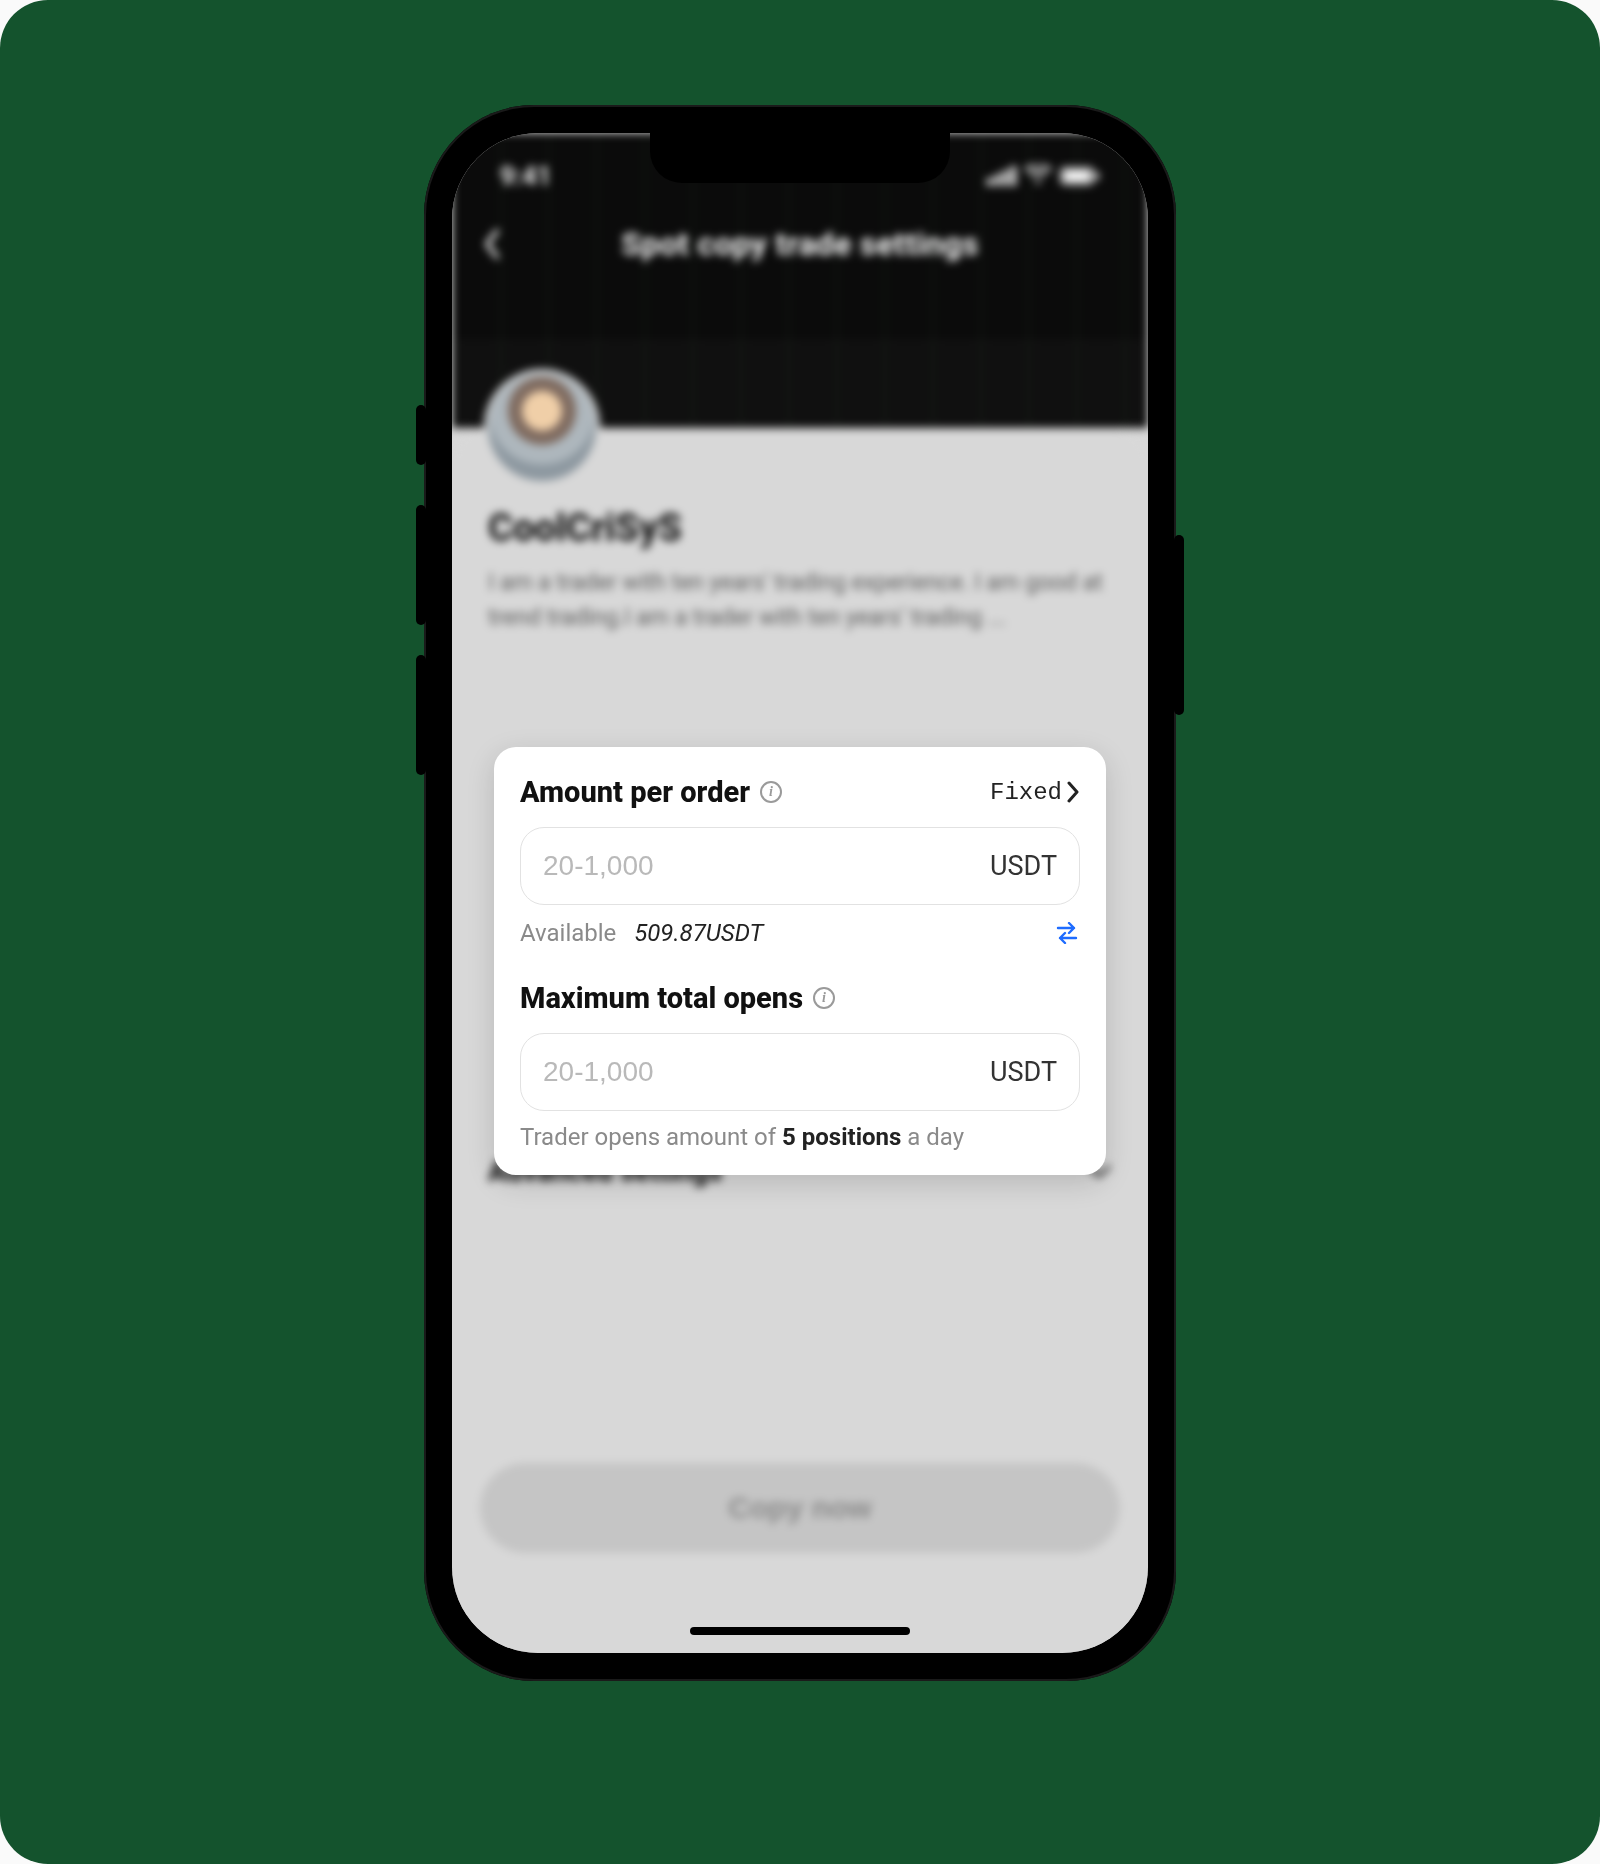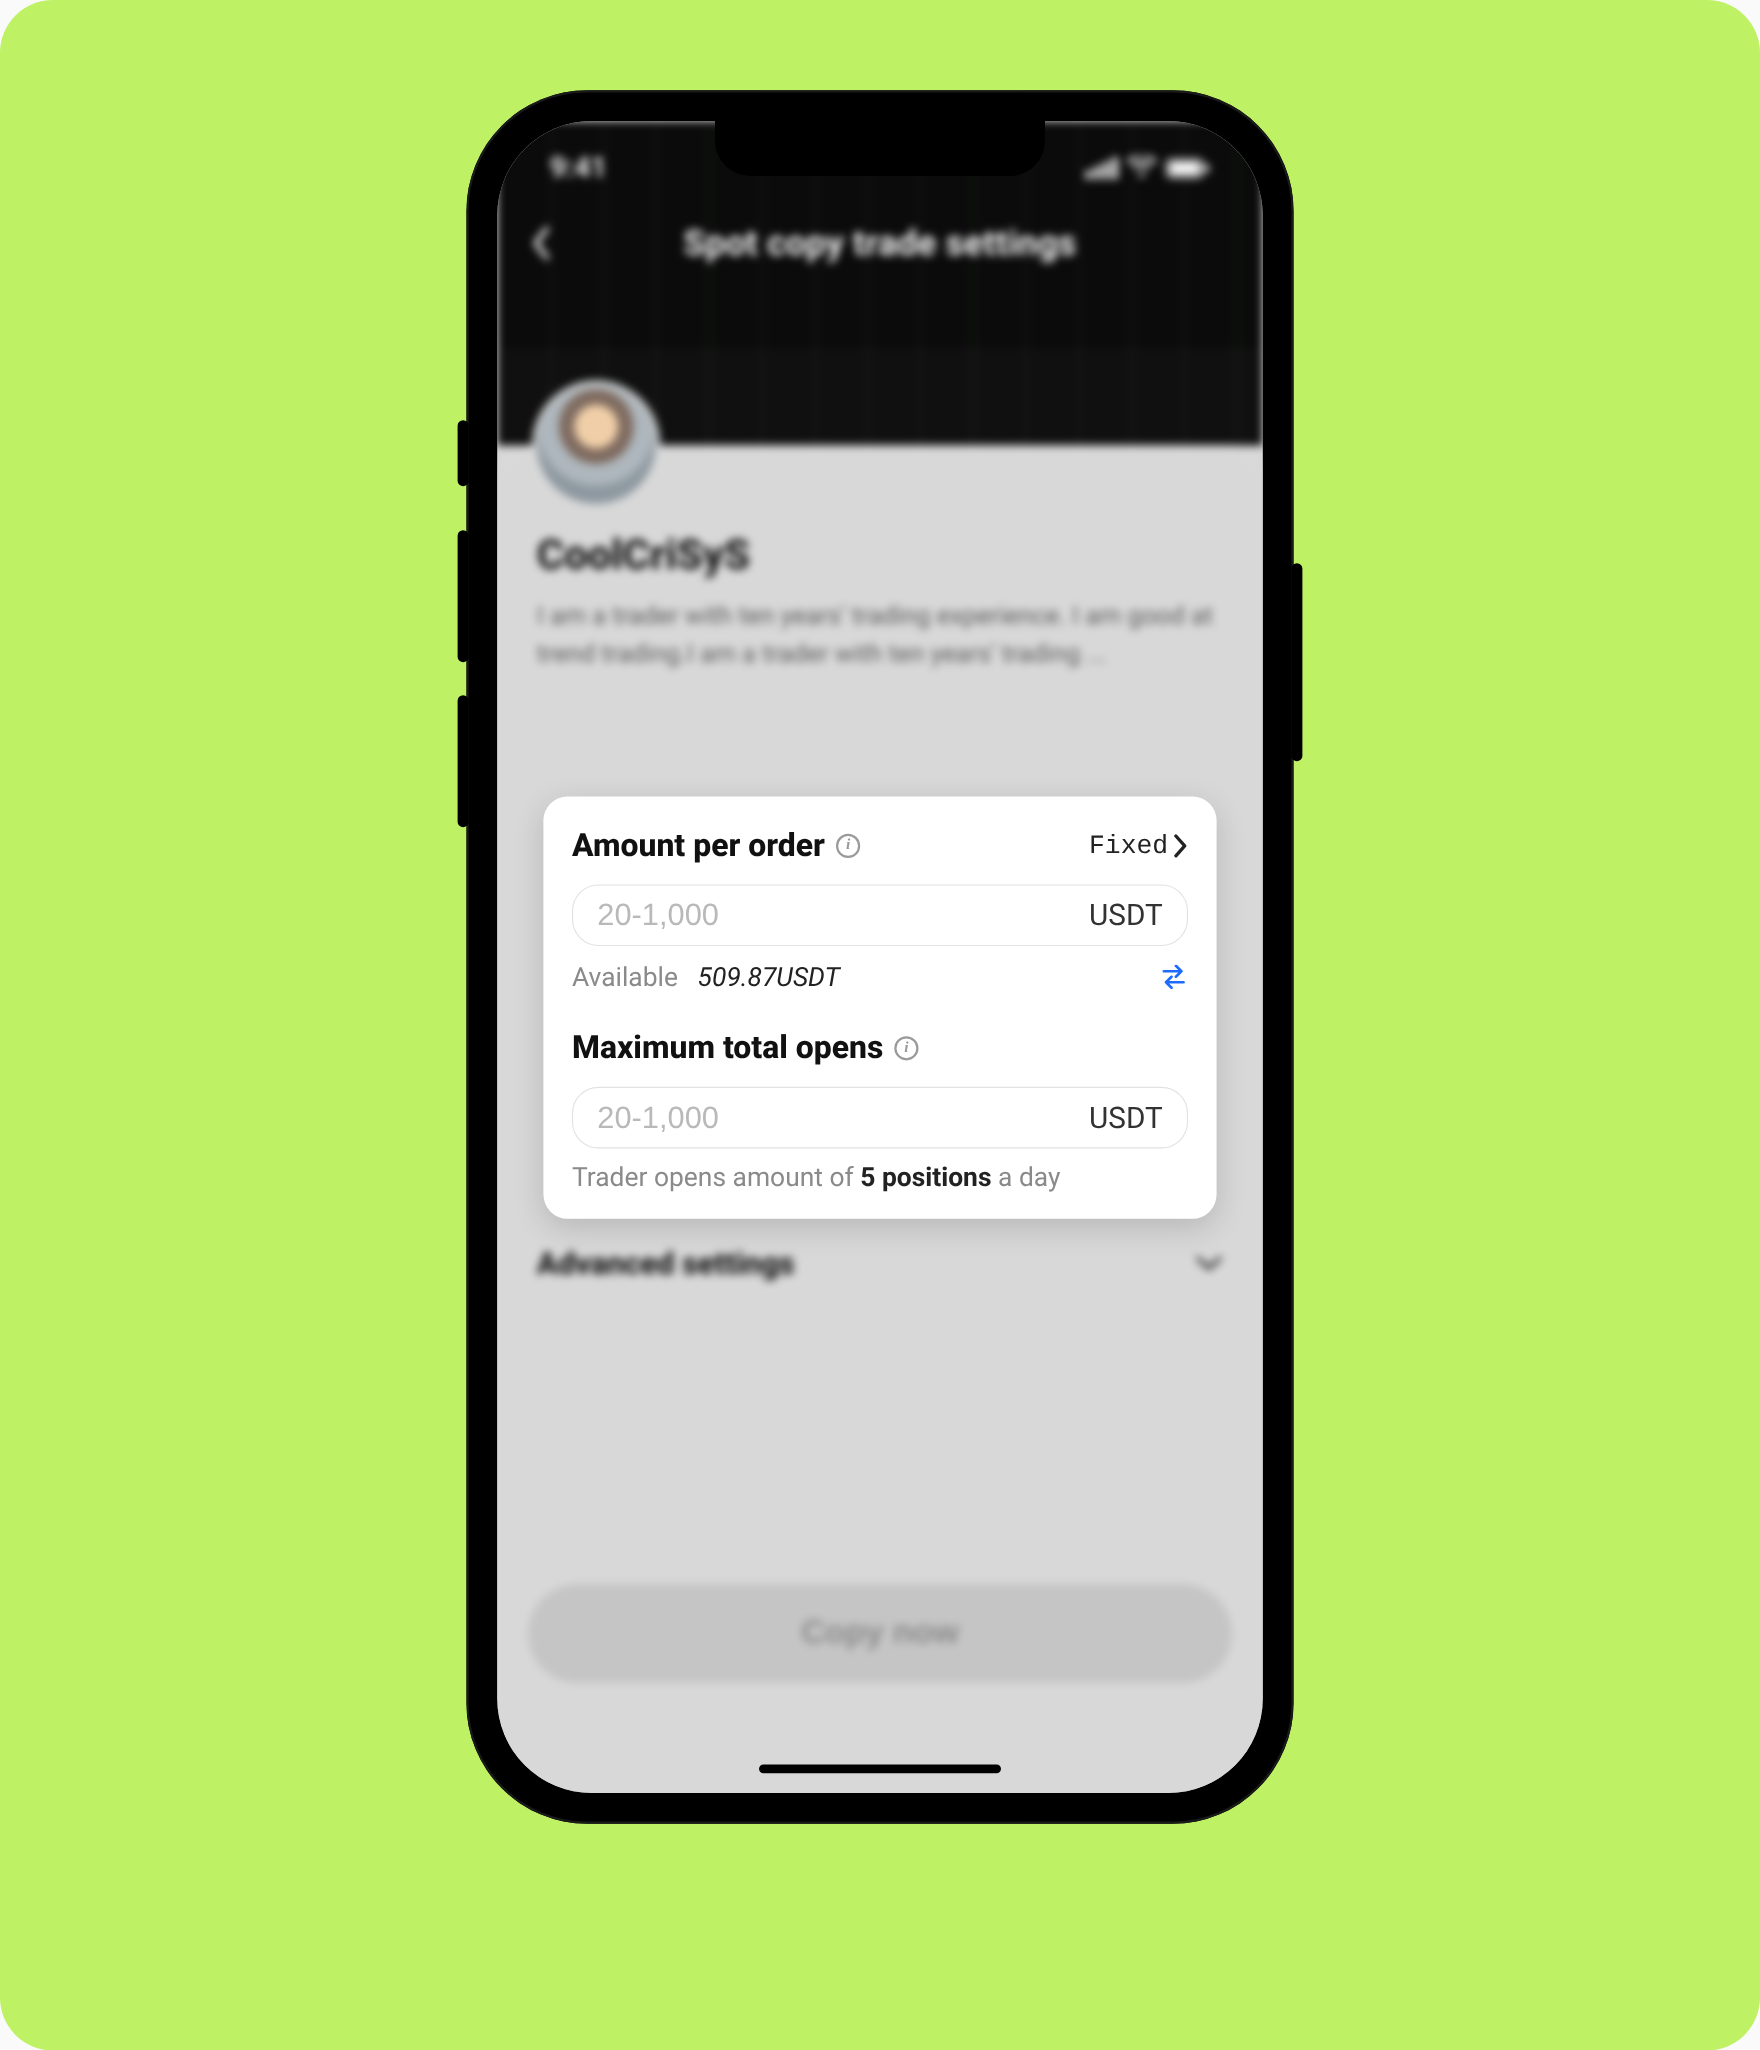--- a/index.html
+++ b/index.html
@@ -7,26 +7,26 @@
   body {
     background: #fafafa;
     font-family: -apple-system, BlinkMacSystemFont, "Segoe UI", Roboto, Helvetica, Arial, sans-serif;
     display: flex;
     align-items: flex-start;
     justify-content: center;
   }
   .outer {
     width: 1600px;
     height: 1864px;
-    background: #bef264;
+    background: #14532d;
     border-radius: 48px;
     display: flex;
     align-items: flex-start;
     justify-content: center;
-    padding-top: 82px;
+    padding-top: 105px;
   }
 
   
   .phone {
     position: relative;
     width: 752px;
     height: 1576px;
     background: #000;
     border-radius: 110px;
     padding: 28px;
@@ -235,21 +235,21 @@
     color: #222;
     display: flex;
     align-items: center;
     gap: 4px;
     font-family: Liberation Mono, monospace;
   }
   .field {
     margin-top: 18px;
     border: 1.5px solid #e2e2e2;
     border-radius: 24px;
-    height: 56px;
+    height: 78px;
     display: flex;
     align-items: center;
     padding: 0 22px;
     font-size: 28px;
     gap: 36px;
   }
   .field input {
     flex: 1;
     border: none;
     outline: none;

